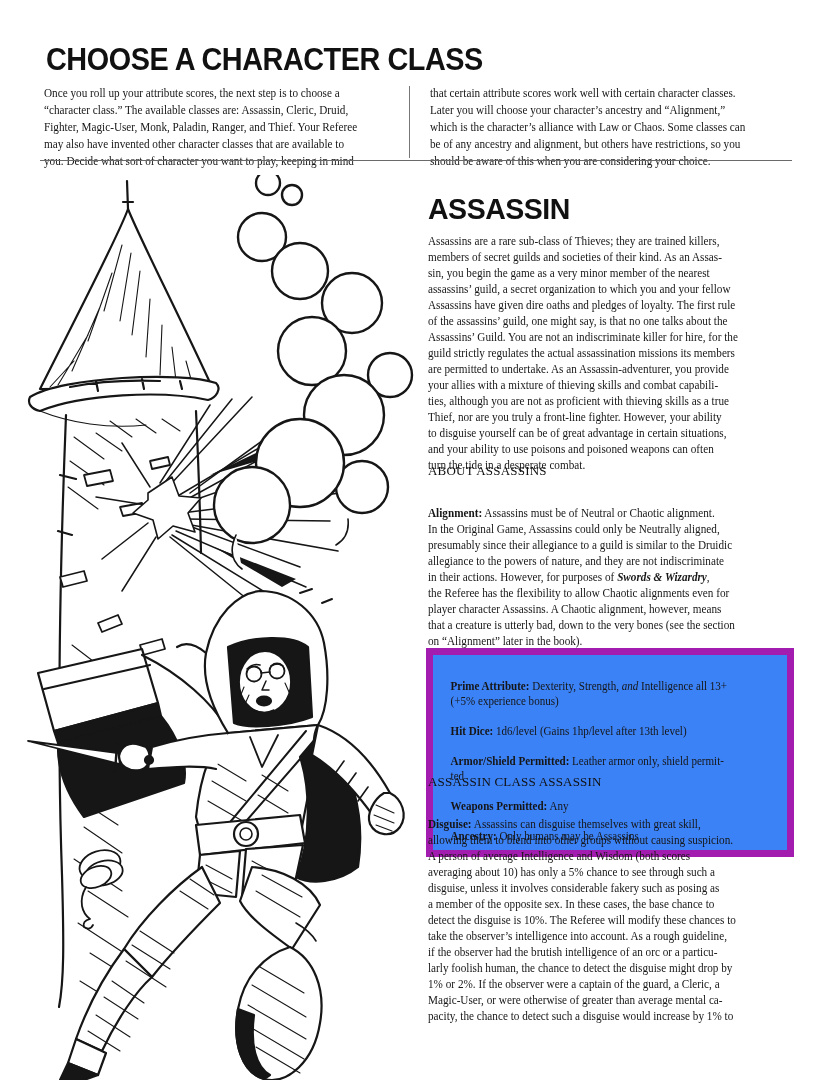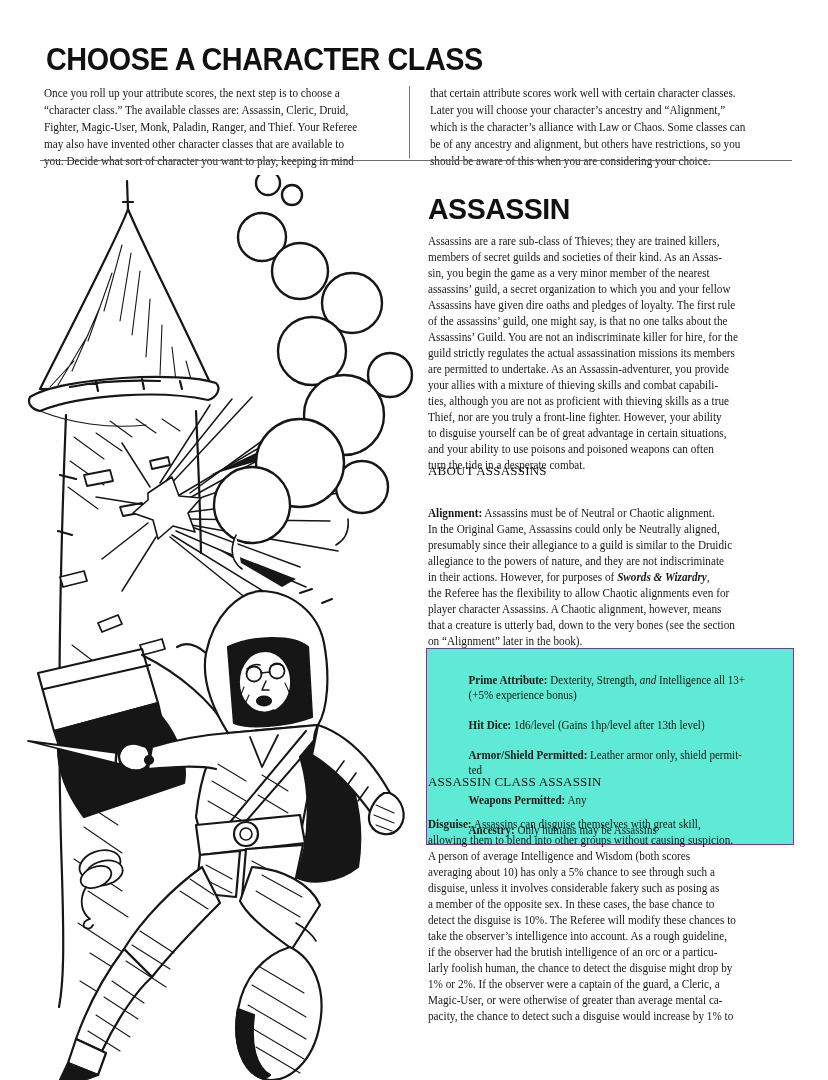--- a/index.html
+++ b/index.html
@@ -26,22 +26,22 @@
     white-space:pre-line;font-size:13.2px;line-height:16px;
     transform:scaleX(0.85);transform-origin:left top;
   }
   .lh17{line-height:17px;}
   .b{font-weight:700;}
   .bi{font-weight:700;font-style:italic;}
   .i{font-style:italic;}
   .vrule{width:1px;background:#777;}
   .hrule{height:1px;background:#6a6a6a;}
   .statbox{
-    background:#5eead4;border:1px solid #a21caf;
-    padding:8px 10px 7px 28px;box-sizing:border-box;
+    background:#3b82f6;border:7px solid #a21caf;
+    padding:8px 10px 7px 4px;box-sizing:border-box;
   }
   .statentry{
     white-space:pre-line;font-size:13px;line-height:15px;
     padding-left:16px;text-indent:-16px;
     transform:scaleX(0.85);transform-origin:left top;width:410px;
   }
   svg .hatch{stroke-width:1.1;}
 </style>
 </head>
 <body>

